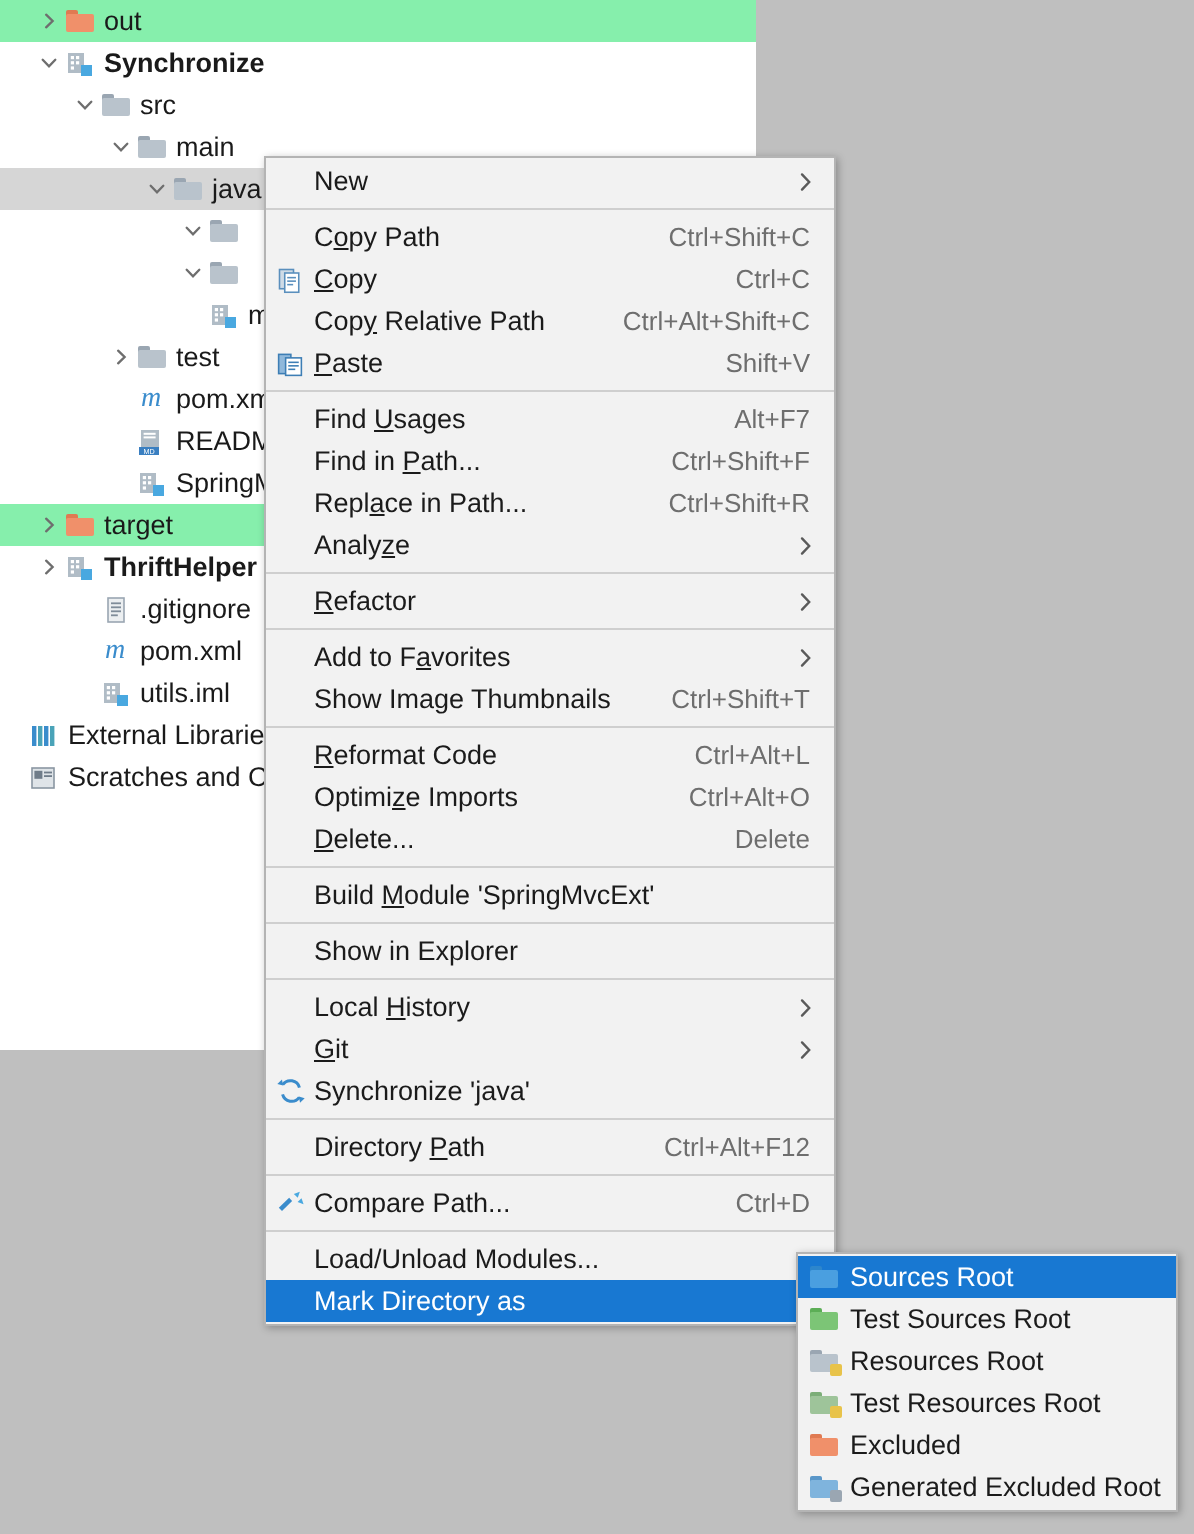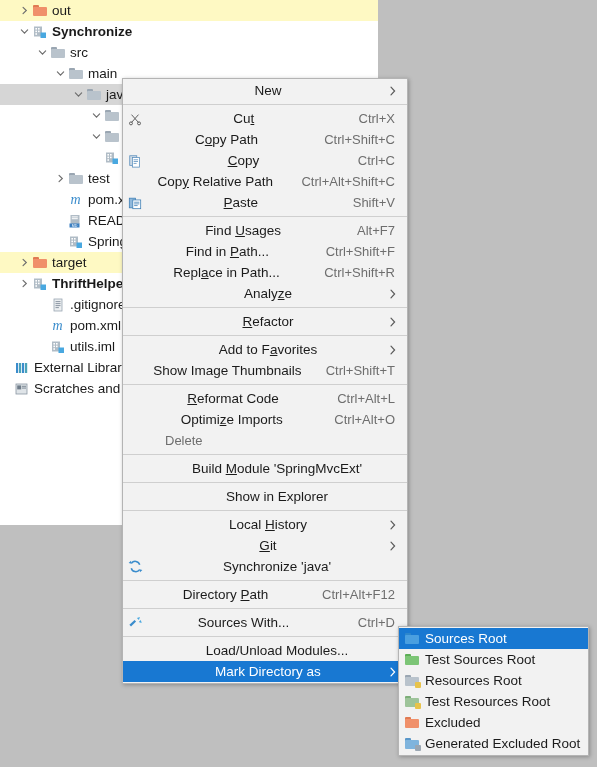--- a/index.html
+++ b/index.html
@@ -12,37 +12,36 @@
   }
   
   #tree{
     position:absolute;left:0;top:0;width:378px;height:525px;
     background:#ffffff;overflow:hidden;
   }
   .row{
     position:relative;height:21px;line-height:21px;white-space:nowrap;
     display:flex;align-items:center;
   }
-  .row.excluded{background:#fef9c3;}
+  .row.excluded{background:#86efac;}
   .row.selected{background:#d6d6d6;}
   .twisty{
     width:13px;height:21px;flex:0 0 13px;display:flex;align-items:center;
     justify-content:center;color:#6e6e6e;font-size:10px;
   }
   .twisty svg{display:block;}
   .ticon{width:17px;height:21px;flex:0 0 17px;display:flex;align-items:center;justify-content:center;}
   .tlabel{padding-left:4px;font-size:13.5px;color:#1a1a1a;}
   .tlabel.bold{font-weight:bold;}
   
   #menu{
-    position:absolute;left:122px;top:78px;width:284px;
+    position:absolute;left:132px;top:78px;width:284px;
     background:#f2f2f2;border:1px solid #b4b4b4;
     box-shadow:1px 1px 4px rgba(0,0,0,.28);
     padding:1px 0;
-    text-align:center;
   }
   .mi{
     position:relative;height:21px;line-height:21px;display:flex;align-items:center;
     padding:0 0 0 0;white-space:nowrap;cursor:default;
   }
   .mi .mic{
     width:24px;flex:0 0 24px;display:flex;align-items:center;justify-content:center;height:21px;
   }
   .mi .mlab{flex:1 1 auto;font-size:13.5px;color:#1b1b1b;}
   .mi .macc{
@@ -359,34 +358,20 @@
       <span class="mic"></span>
       <span class="mlab">New</span>
       <span class="marrow">
         <svg width="8" height="10" viewBox="0 0 8 10">
           <path d="M2 1.2L5.6 5 2 8.8" fill="none" stroke="#5a5a5a" stroke-width="1.2" stroke-linecap="round"></path>
         </svg>
       </span>
     </div>
     <div class="msep"></div>
     <div class="mi">
-      <span class="mic">
-        <svg width="14" height="14" viewBox="0 0 16 16">
-          <g stroke="#5a5a5a" stroke-width="1.1" fill="none">
-            <line x1="4" y1="3" x2="12" y2="12"></line>
-            <line x1="12" y1="3" x2="4" y2="12"></line>
-            <circle cx="3.4" cy="13" r="1.7"></circle>
-            <circle cx="12.6" cy="13" r="1.7"></circle>
-          </g>
-        </svg>
-      </span>
-      <span class="mlab">Cu<u>t</u></span>
-      <span class="macc">Ctrl+X</span>
-    </div>
-    <div class="mi">
       <span class="mic"></span>
       <span class="mlab">C<u>o</u>py Path</span>
       <span class="macc">Ctrl+Shift+C</span>
     </div>
     <div class="mi">
       <span class="mic">
         <svg width="14" height="14" viewBox="0 0 16 16">
           <rect x="2" y="2" width="8" height="11" fill="#cfdbe6" stroke="#5a8fbd" stroke-width="0.9"></rect>
           <rect x="5" y="4" width="8" height="11" fill="#ffffff" stroke="#5a8fbd" stroke-width="0.9"></rect>
           <rect x="6.4" y="6.2" width="5" height="0.9" fill="#5a8fbd"></rect>
@@ -471,20 +456,21 @@
       <span class="mlab"><u>R</u>eformat Code</span>
       <span class="macc">Ctrl+Alt+L</span>
     </div>
     <div class="mi">
       <span class="mic"></span>
       <span class="mlab">Optimi<u>z</u>e Imports</span>
       <span class="macc">Ctrl+Alt+O</span>
     </div>
     <div class="mi">
       <span class="mic"></span>
+      <span class="mlab"><u>D</u>elete...</span>
       <span class="macc">Delete</span>
     </div>
     <div class="msep"></div>
     <div class="mi">
       <span class="mic"></span>
       <span class="mlab">Build <u>M</u>odule 'SpringMvcExt'</span>
     </div>
     <div class="msep"></div>
     <div class="mi">
       <span class="mic"></span>
@@ -530,21 +516,21 @@
     </div>
     <div class="msep"></div>
     <div class="mi">
       <span class="mic">
         <svg width="15" height="15" viewBox="0 0 16 16">
           <path d="M1.5 10.5L7 5.2l1.6 1.7-5.4 5.3z" fill="#3a8ccc"></path>
           <path d="M9.5 3.2l3.2-1.2-1.1 3.2z" fill="#49a8e0"></path>
           <path d="M13.6 5.4l1.1 3.2-3.2-1.1z" fill="#49a8e0"></path>
         </svg>
       </span>
-      <span class="mlab">Sources With...</span>
+      <span class="mlab">Compare Path...</span>
       <span class="macc">Ctrl+D</span>
     </div>
     <div class="msep"></div>
     <div class="mi">
       <span class="mic"></span>
       <span class="mlab">Load/Unload Modules...</span>
     </div>
     <div class="mi hl">
       <span class="mic"></span>
       <span class="mlab">Mark Directory as</span>

